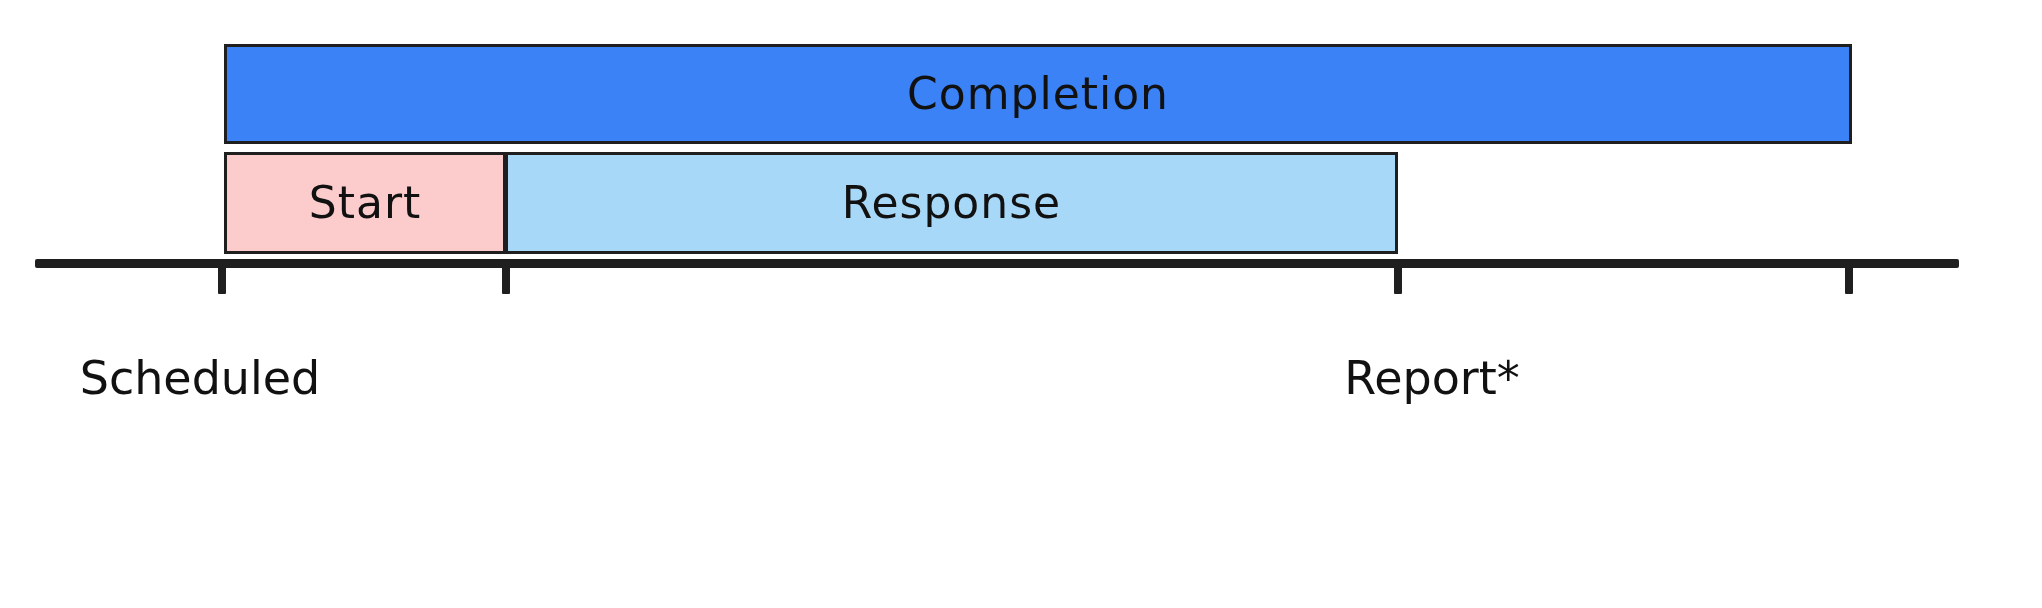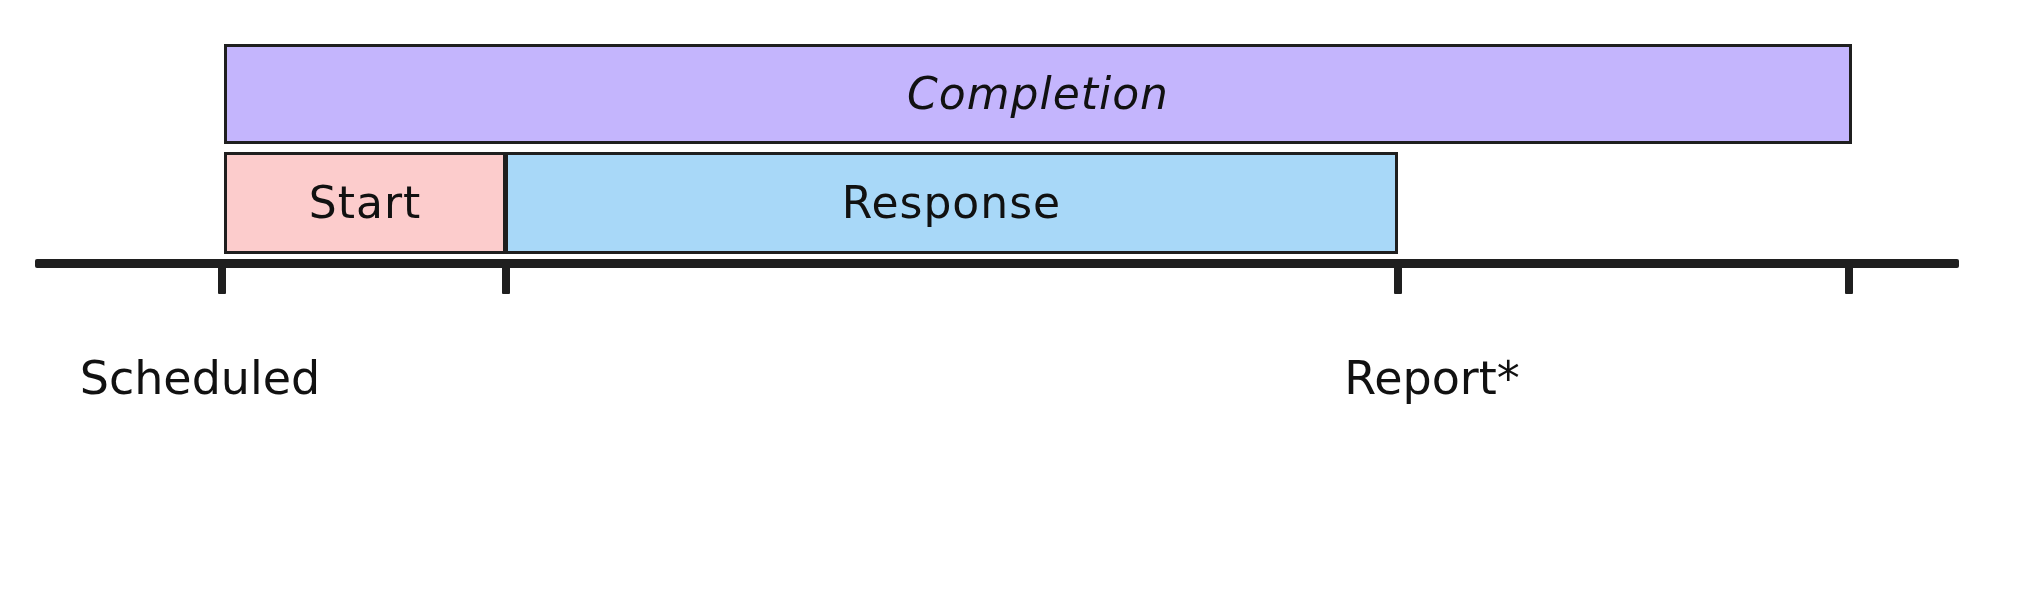--- a/index.html
+++ b/index.html
@@ -92,21 +92,21 @@
     color: #111111;
     white-space: nowrap;
     line-height: 1.1;
   }
 </style>
 </head>
 <body>
 
 <div id="diagram">
 
-  <div class="bar" id="bar-completion" style="background:#c4b5fd;font-style:italic;">
+  <div class="bar" id="bar-completion" style="background:#3b82f6;">
     <span class="bar-label">Completion</span>
   </div>
 
   <div class="bar" id="bar-start" style="background:#fccccc;">
     <span class="bar-label">Start</span>
   </div>
 
   <div class="bar" id="bar-response" style="background:#a8d8f8;">
     <span class="bar-label">Response</span>
   </div>

